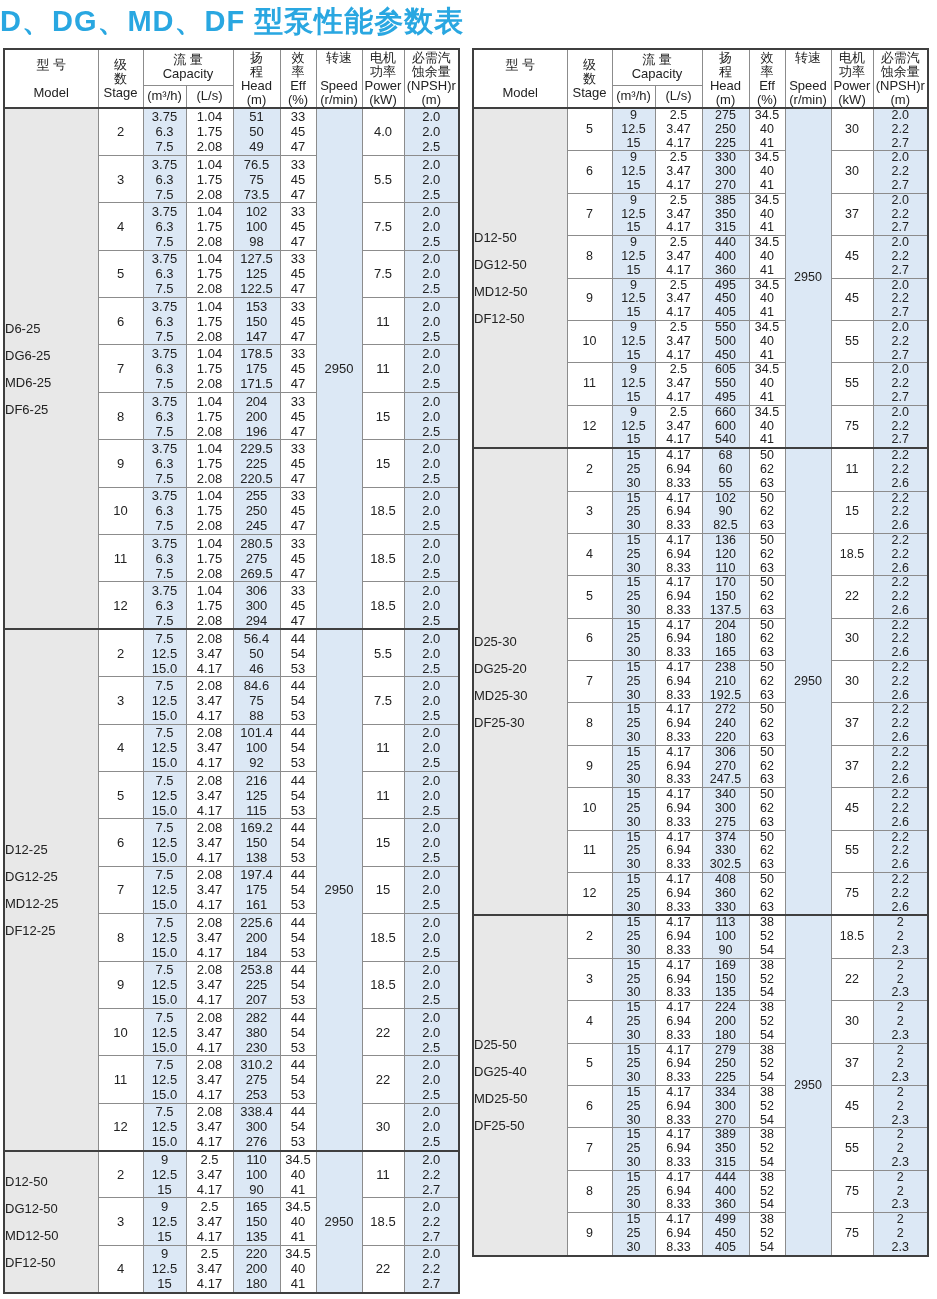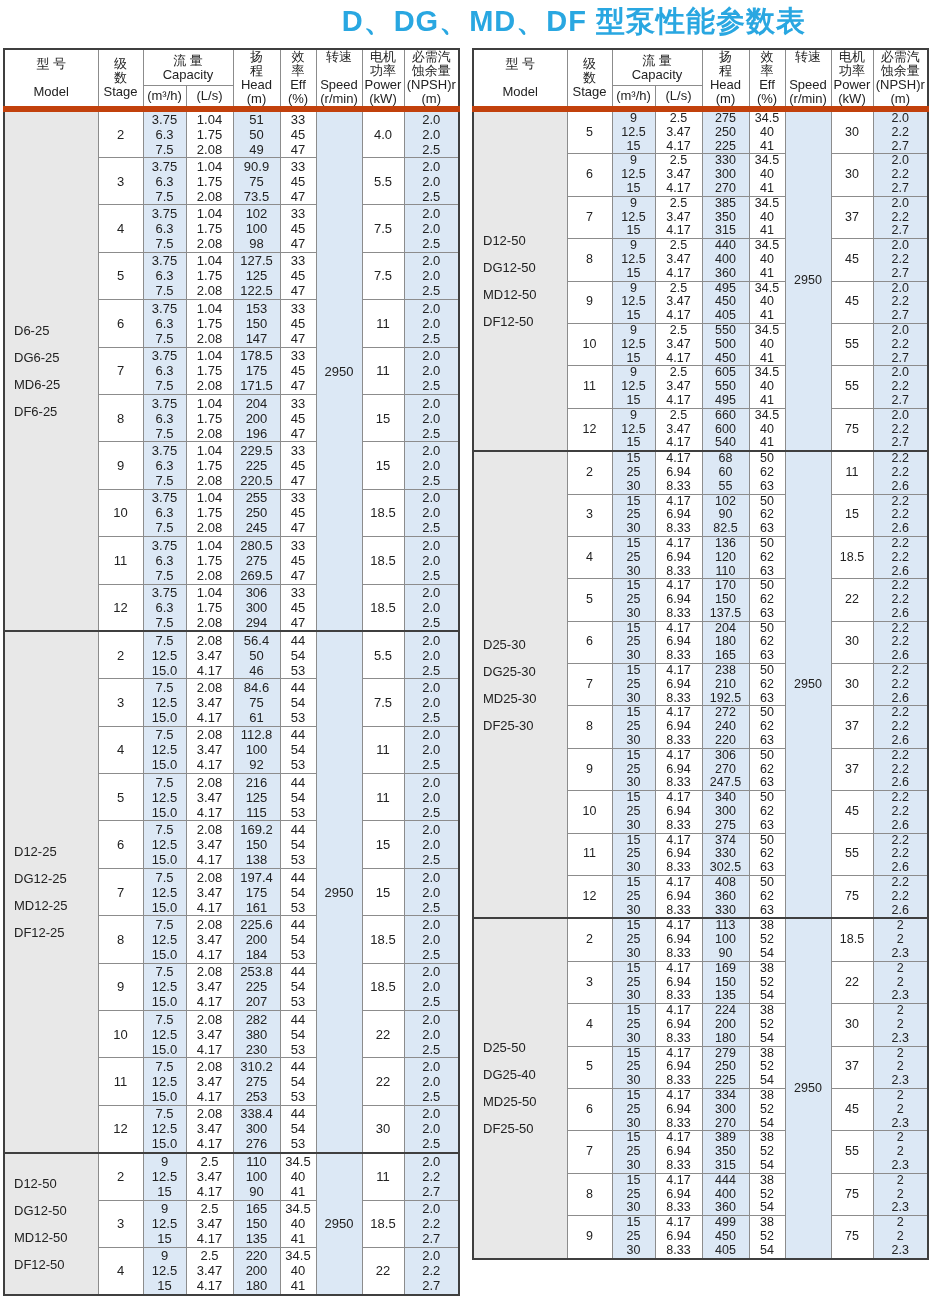--- a/index.html
+++ b/index.html
@@ -3,45 +3,45 @@
 <meta charset="utf-8">
 <style>
   html,body{margin:0;padding:0;}
   body{
     width:937px;height:1299px;position:relative;background:#ffffff;
     font-family:"Liberation Sans","DejaVu Sans",sans-serif;color:#222;
     overflow:hidden;
   }
   .title{
     position:absolute;top:2px;left:0;width:806px;margin:0;
-    text-align:right;font-size:29px;line-height:38px;font-weight:700;
+    text-align:left;font-size:29px;line-height:38px;font-weight:700;
     color:#29a7e1;letter-spacing:1px;
   }
   table.ptable{
     position:absolute;top:48px;border-collapse:collapse;table-layout:fixed;
     border:2px solid #3f3f3f;background:#fff;
   }
   .tbl-left{left:3px;}
   .tbl-right{left:472px;}
   .ptable th,.ptable td{
     border:1px solid #8c8c8c;text-align:center;vertical-align:middle;
     padding:0;white-space:pre-line;
   }
   .ptable thead th{
     font-weight:400;font-size:13px;line-height:14px;background:#ffffff;
   }
   .ptable thead tr.h1{height:36px;}
   .ptable thead tr.h2{height:23px;}
-  .ptable thead{border-bottom:6px solid #c2410c;}
+  .ptable thead{border-bottom:2px solid #c2410c;}
   .tbl-left tbody tr{height:47.4px;}
   .tbl-right tbody tr{height:42.32px;}
   .tbl-left tbody td{font-size:13px;line-height:15px;}
   .tbl-right tbody td{font-size:12.5px;line-height:13.8px;}
   .ptable td.model{
-    background:#e8e8e8;text-align:left;padding-left:9px;
+    background:#e8e8e8;text-align:left;
     line-height:27px;font-size:13px;
   }
   .ptable td.band{background:#dce8f5;}
   .ptable tbody tr.group-start td{border-top:2px solid #3f3f3f;}
 </style>
 </head>
 <body>
 
 <h1 class="title">D、DG、MD、DF 型泵性能参数表</h1>
 
@@ -119,21 +119,21 @@
 2.5</td>
       </tr>
       <tr>
         <td>3</td>
         <td class="band">3.75
 6.3
 7.5</td>
         <td>1.04
 1.75
 2.08</td>
-        <td class="band">90.9
+        <td class="band">76.5
 75
 73.5</td>
         <td>33
 45
 47</td>
         <td>5.5</td>
         <td class="band">2.0
 2.0
 2.5</td>
       </tr>
@@ -335,38 +335,38 @@
       <tr>
         <td>3</td>
         <td class="band">7.5
 12.5
 15.0</td>
         <td>2.08
 3.47
 4.17</td>
         <td class="band">84.6
 75
-61</td>
+88</td>
         <td>44
 54
 53</td>
         <td>7.5</td>
         <td class="band">2.0
 2.0
 2.5</td>
       </tr>
       <tr>
         <td>4</td>
         <td class="band">7.5
 12.5
 15.0</td>
         <td>2.08
 3.47
 4.17</td>
-        <td class="band">112.8
+        <td class="band">101.4
 100
 92</td>
         <td>44
 54
 53</td>
         <td>11</td>
         <td class="band">2.0
 2.0
 2.5</td>
       </tr>
@@ -788,21 +788,21 @@
         <td>34.5
 40
 41</td>
         <td>75</td>
         <td class="band">2.0
 2.2
 2.7</td>
       </tr>
       <tr class="group-start">
         <td class="model" rowspan="11">D25-30
-DG25-30
+DG25-20
 MD25-30
 DF25-30</td>
         <td>2</td>
         <td class="band">15
 25
 30</td>
         <td>4.17
 6.94
 8.33</td>
         <td class="band">68

